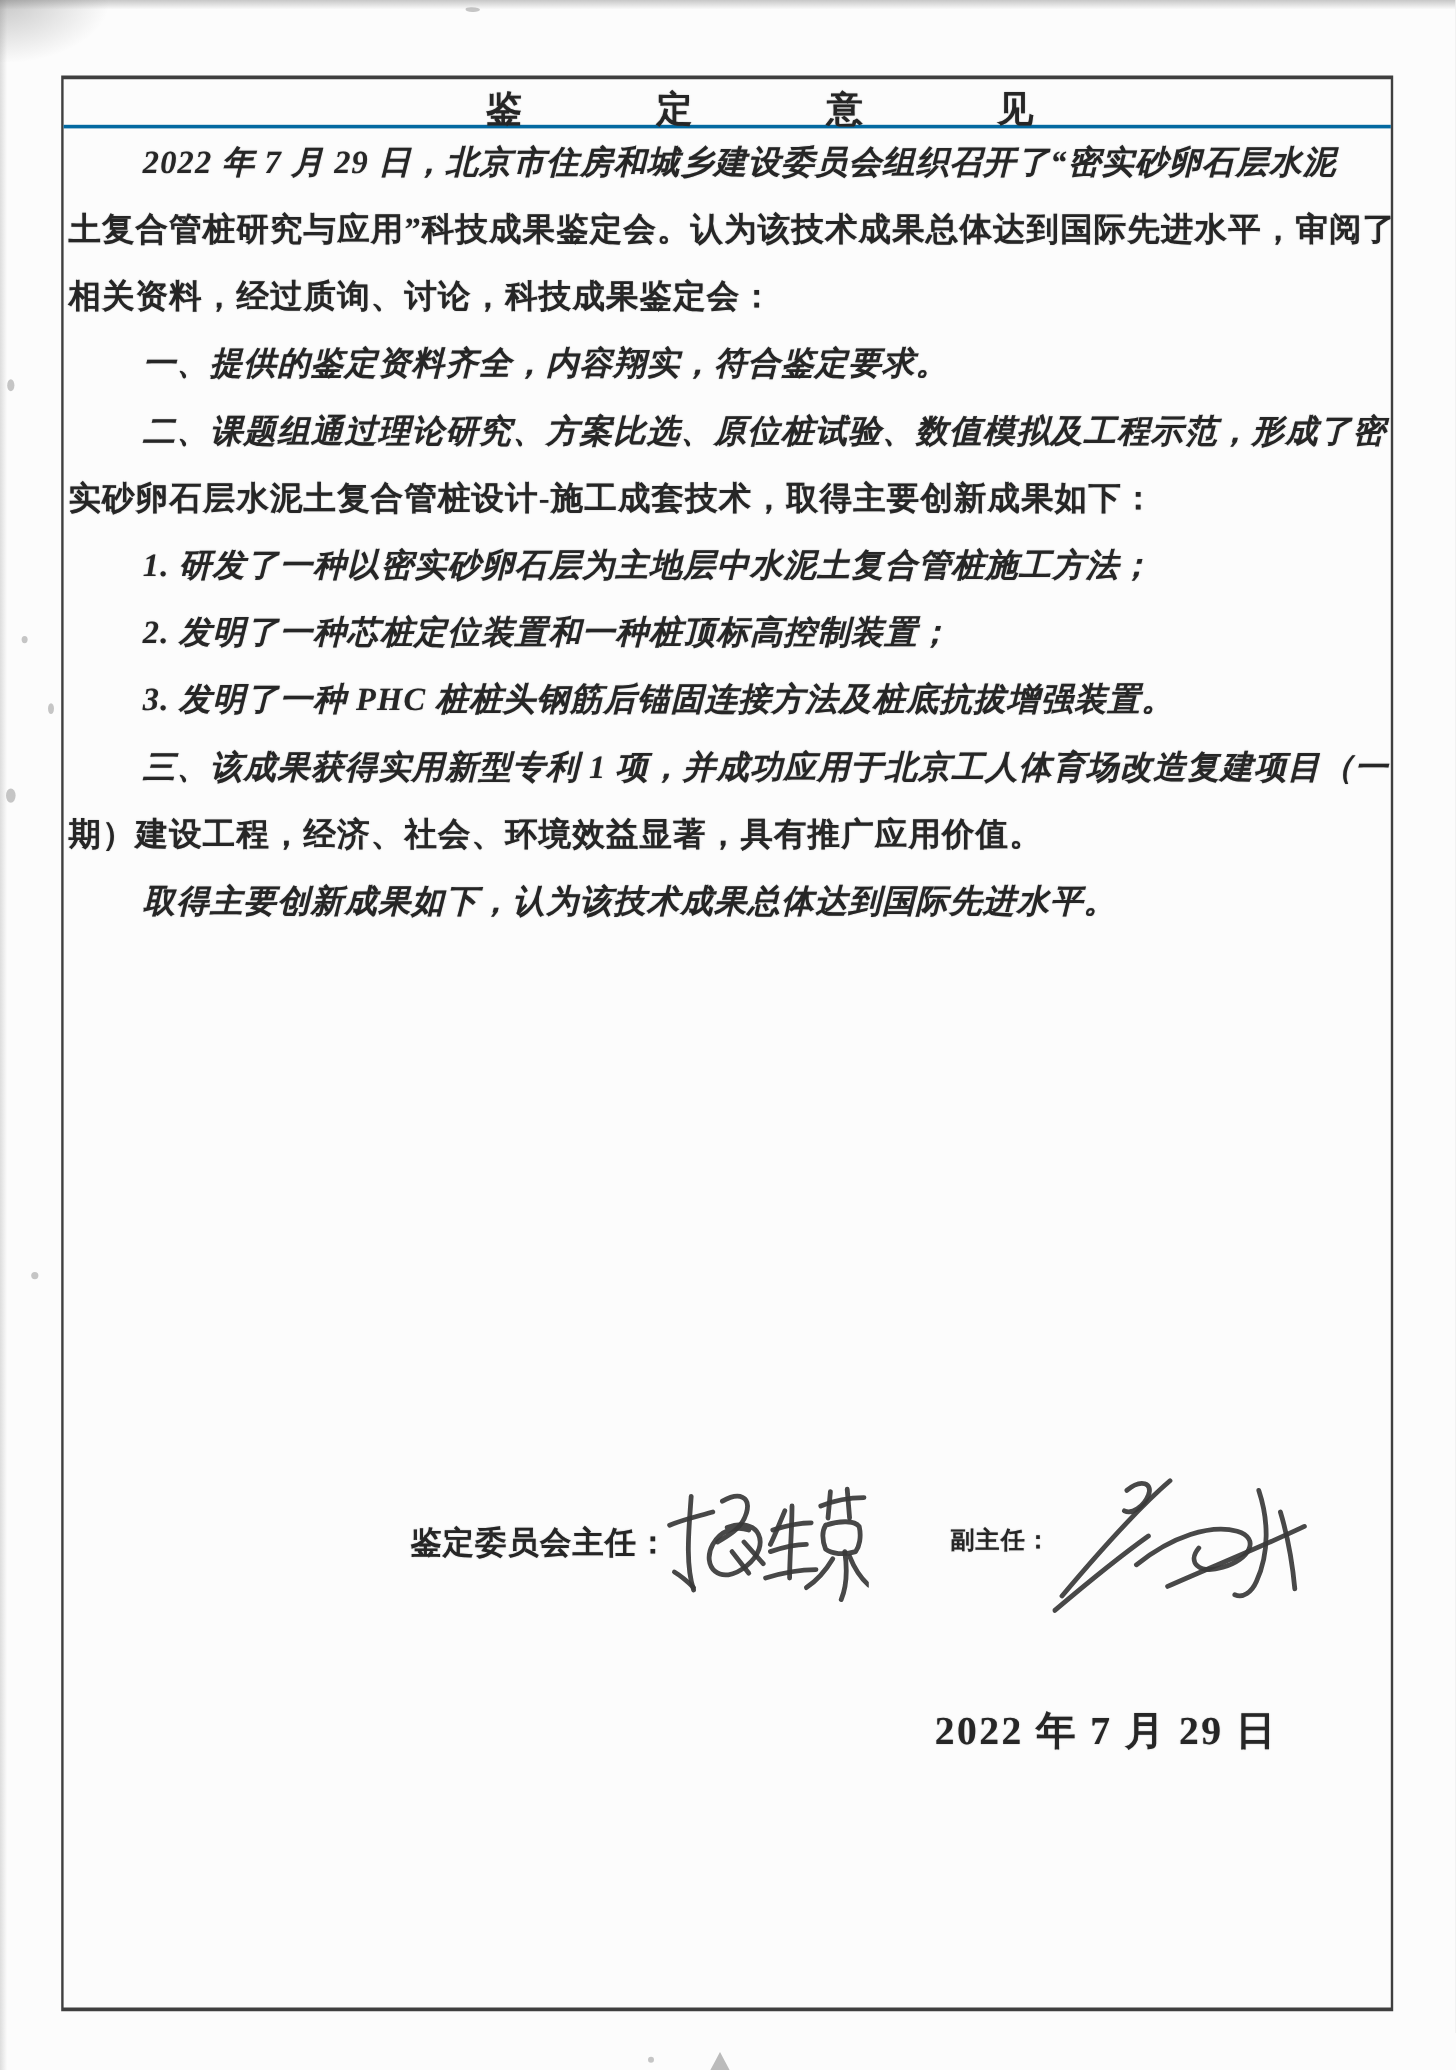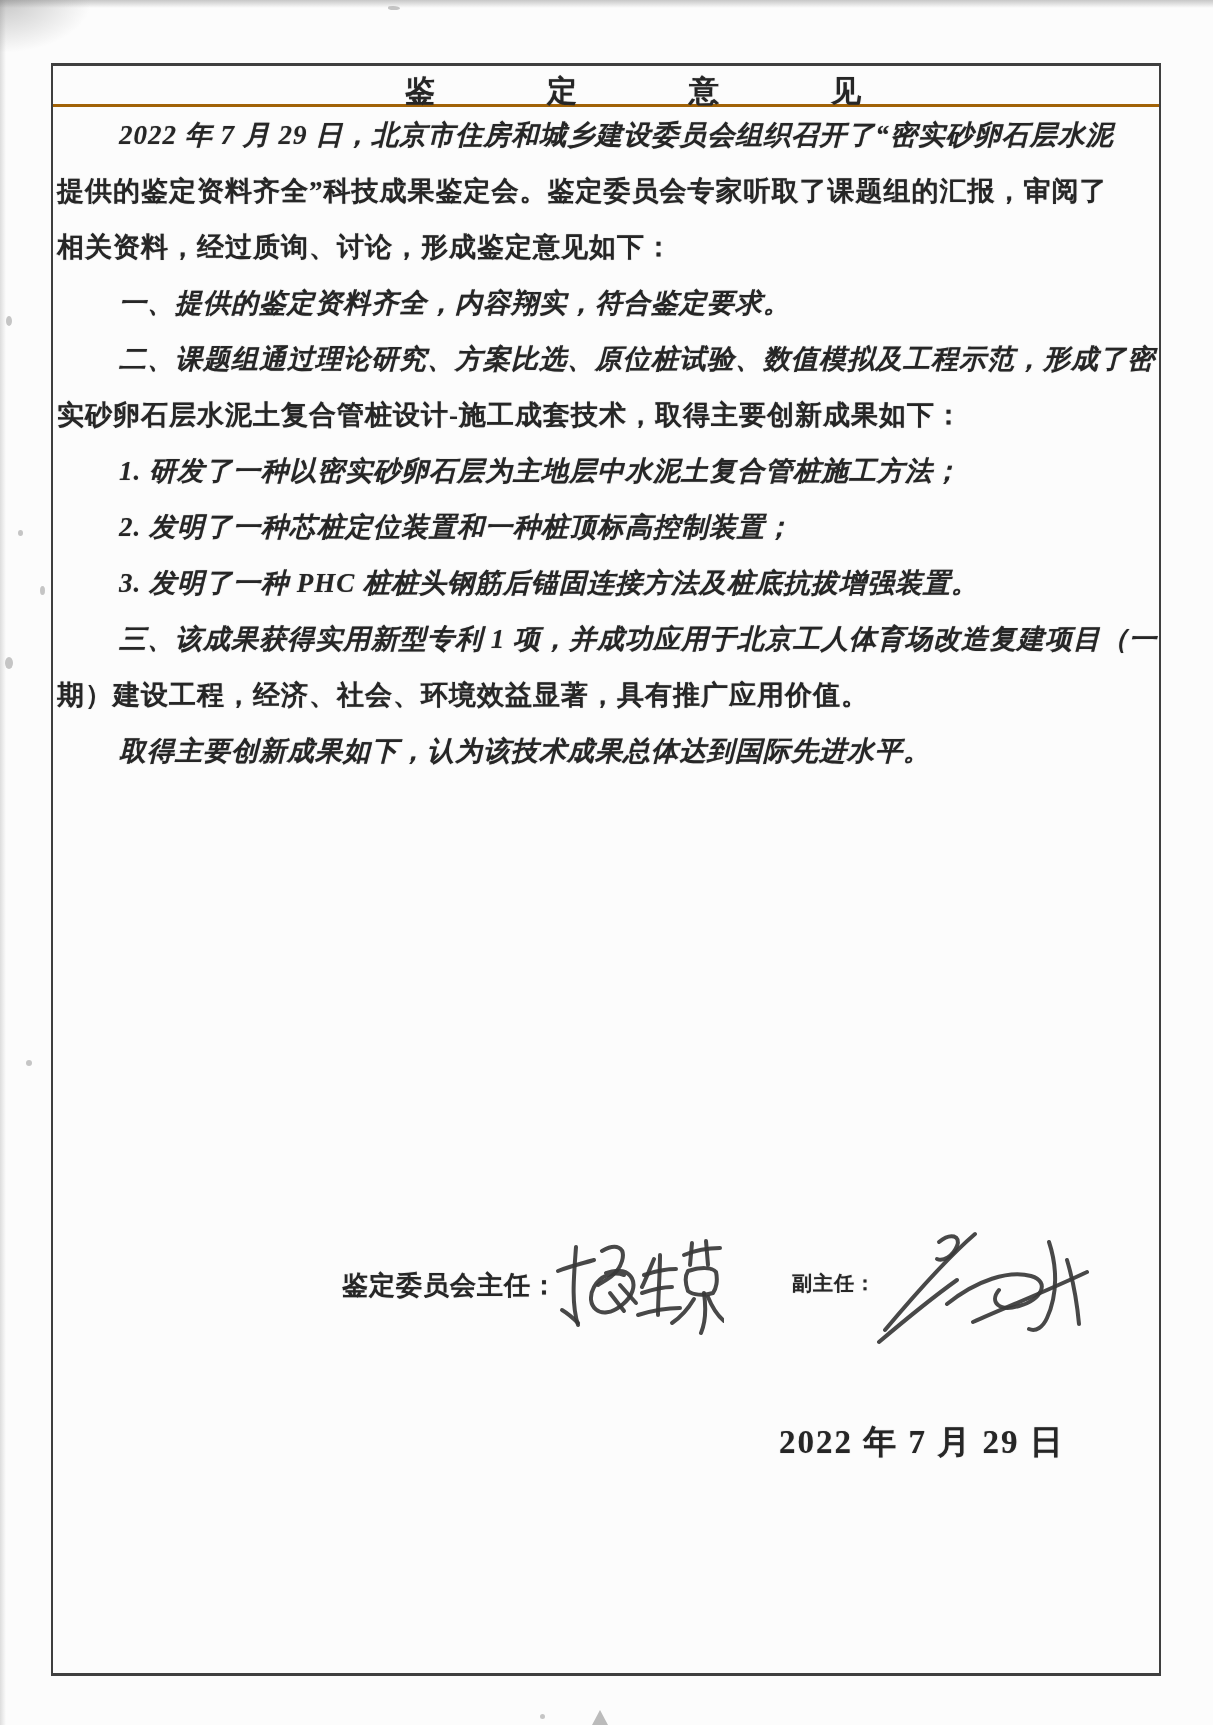--- a/index.html
+++ b/index.html
@@ -35,21 +35,21 @@
     position: absolute;
     left: 51px; top: 63px;
     width: 1110px; height: 1613px;
     border: 2px solid #3f3f3f;
     border-top-width: 3px;
     border-bottom-width: 3px;
   }
 
   .doc-header {
     height: 41px;
-    border-bottom: 3px solid #a16207;
+    border-bottom: 3px solid #0369a1;
     position: relative;
   }
   .doc-title {
     position: absolute;
     left: 352px; top: 5px;
     font-size: 30px;
     font-weight: bold;
     letter-spacing: 112px;
     white-space: nowrap;
     text-shadow: 0 0 1px rgba(70,70,70,.6);
@@ -146,22 +146,22 @@
   <div class="corner-shade"></div>
 
   <div class="doc-box">
 
     <div class="doc-header">
       <div class="doc-title">鉴定意见</div>
     </div>
 
     <div class="doc-body">
       <div class="body-line indent">2022 年 7 月 29 日，北京市住房和城乡建设委员会组织召开了“密实砂卵石层水泥</div>
-      <div class="body-line">提供的鉴定资料齐全”科技成果鉴定会。鉴定委员会专家听取了课题组的汇报，审阅了</div>
-      <div class="body-line">相关资料，经过质询、讨论，形成鉴定意见如下：</div>
+      <div class="body-line">土复合管桩研究与应用”科技成果鉴定会。认为该技术成果总体达到国际先进水平，审阅了</div>
+      <div class="body-line">相关资料，经过质询、讨论，科技成果鉴定会：</div>
       <div class="body-line indent">一、提供的鉴定资料齐全，内容翔实，符合鉴定要求。</div>
       <div class="body-line indent">二、课题组通过理论研究、方案比选、原位桩试验、数值模拟及工程示范，形成了密</div>
       <div class="body-line">实砂卵石层水泥土复合管桩设计-施工成套技术，取得主要创新成果如下：</div>
       <div class="body-line indent">1. 研发了一种以密实砂卵石层为主地层中水泥土复合管桩施工方法；</div>
       <div class="body-line indent">2. 发明了一种芯桩定位装置和一种桩顶标高控制装置；</div>
       <div class="body-line indent">3. 发明了一种 PHC 桩桩头钢筋后锚固连接方法及桩底抗拔增强装置。</div>
       <div class="body-line indent">三、该成果获得实用新型专利 1 项，并成功应用于北京工人体育场改造复建项目（一</div>
       <div class="body-line">期）建设工程，经济、社会、环境效益显著，具有推广应用价值。</div>
       <div class="body-line indent">取得主要创新成果如下，认为该技术成果总体达到国际先进水平。</div>
     </div>

